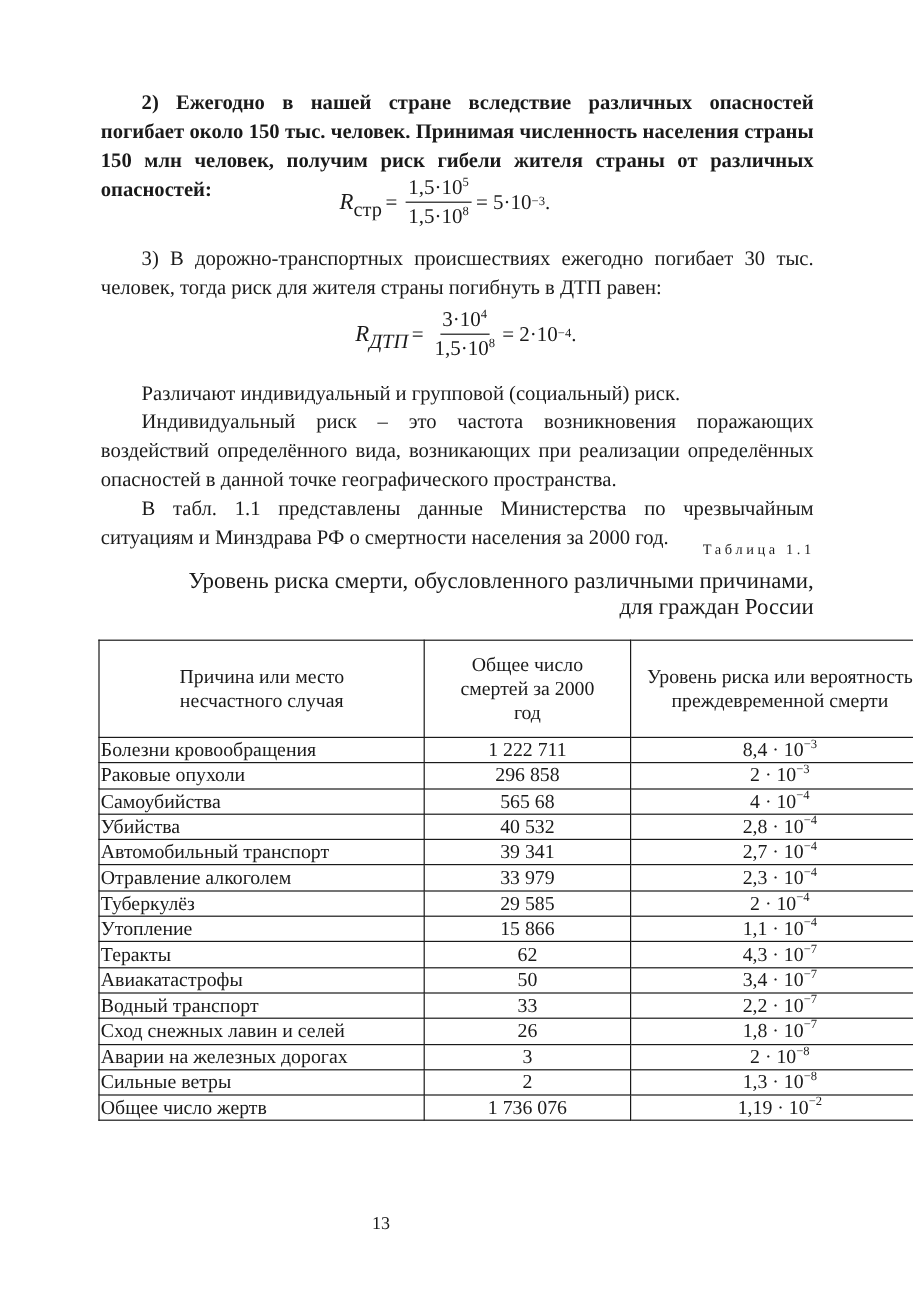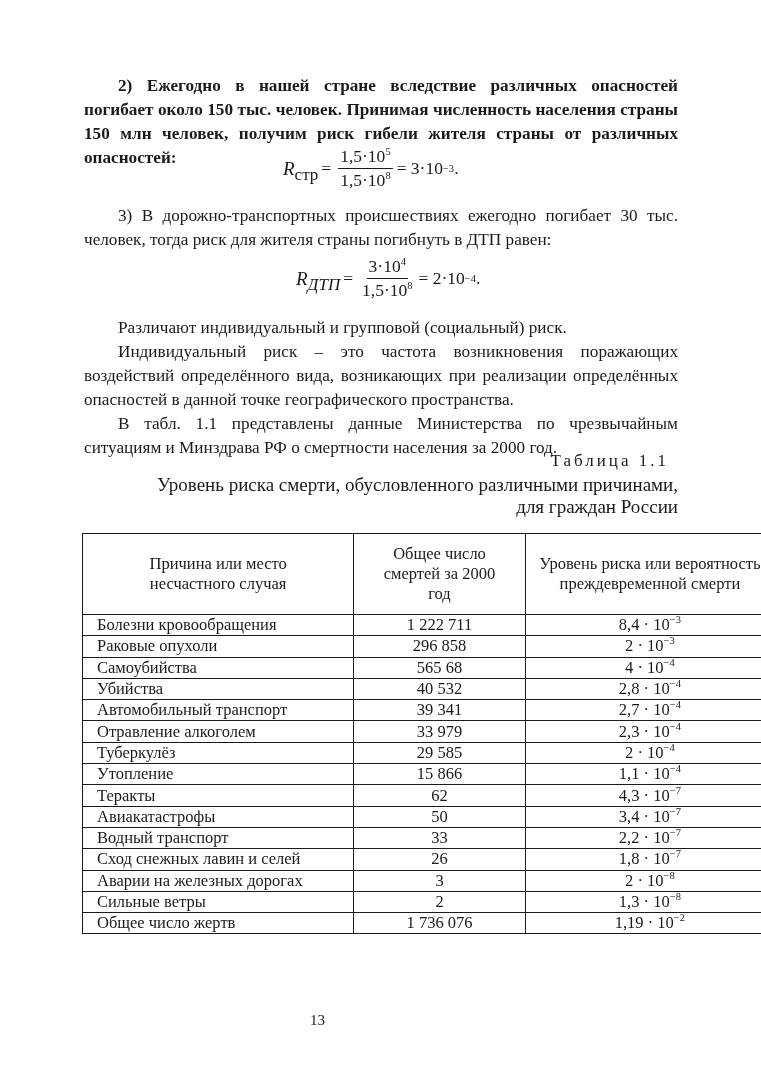--- a/index.html
+++ b/index.html
@@ -8,43 +8,43 @@
   .para { position: absolute; left: 84px; width: 594px; font-size: 17.2px; line-height: 24px;
           text-align: justify; margin: 0; }
   .indent { text-indent: 34px; }
   .formula { position: absolute; font-size: 17.5px; display: flex; align-items: center; }
   .formula .R { font-style: italic; font-size: 19px; }
   .formula .sub { font-size: 17px; position: relative; top: 6px; }
   .frac { display: inline-flex; flex-direction: column; align-items: center; margin: 0 4px; }
   .frac .num { padding: 0 2px 1px; border-bottom: 1.3px solid #1a1a1a; }
   .frac .den { padding: 1px 2px 0; }
   sup { font-size: 10.5px; line-height: 0; vertical-align: 7px; }
-  .tcap-label { position: absolute; right: 92px; top: 451px; font-size: 17px; letter-spacing: 3px; }
+  .tcap-label { position: absolute; right: 82px; top: 451px; font-size: 12px; letter-spacing: 3px; }
   .tcap-title { position: absolute; left: 82px; width: 596px; top: 474px; font-size: 19px; line-height: 22px; text-align: right; }
   table.risk { position: absolute; left: 82px; top: 533px; width: 693px; border-collapse: collapse; font-size: 16.5px; }
-  table.risk td, table.risk th { border: 1.6px solid #1a1a1a; padding: 0 14px; height: 20.3px; line-height: 20px; font-weight: normal; }
+  table.risk td, table.risk th { border: 1.6px solid #1a1a1a; padding: 0 1px; height: 20.3px; line-height: 20px; font-weight: normal; }
   table.risk th { height: 80px; line-height: 20px; text-align: center; vertical-align: middle; }
   table.risk td.c1 { text-align: left; }
   table.risk td.c2, table.risk td.c3 { text-align: center; }
   .page-num { position: absolute; left: 0; width: 635px; top: 1012px; text-align: center; font-size: 15px; }
 </style>
 </head>
 <body>
 
 <p class="para indent" style="top:74px;font-weight:bold;">2) Ежегодно в нашей стране вследствие различных опасностей погибает около 150 тыс. человек. Принимая численность населения страны 150 млн человек, получим риск гибели жителя страны от различных опасностей:</p>
 
 <div class="formula" style="left:283px; top:146px;">
   <span class="R">R</span>
     <span class="sub">стр</span>
   <span style="margin:0 3px;">=</span>
   <span class="frac">
     <span class="num"><span>1,5·10</span><sup>5</sup></span>
     <span class="den"><span>1,5·10</span><sup>8</sup></span>
   </span>
-  <span>= 3·10</span>
+  <span>= 5·10</span>
     <sup>−3</sup>
     <span>.</span>
 </div>
 
 <p class="para indent" style="top:204px;">3) В дорожно-транспортных происшествиях ежегодно погибает 30 тыс. человек, тогда риск для жителя страны погибнуть в ДТП равен:</p>
 
 <div class="formula" style="left:296px; top:256px;">
   <span class="R">R</span>
     <span class="sub" style="font-style:italic;">ДТП</span>
   <span style="margin:0 3px;">=</span>

